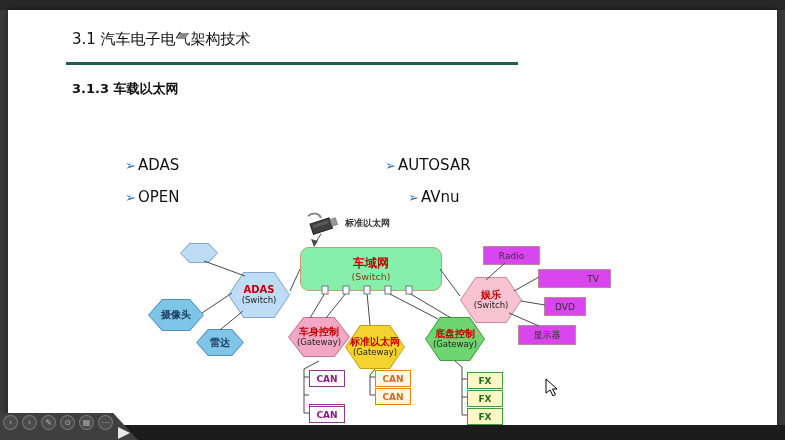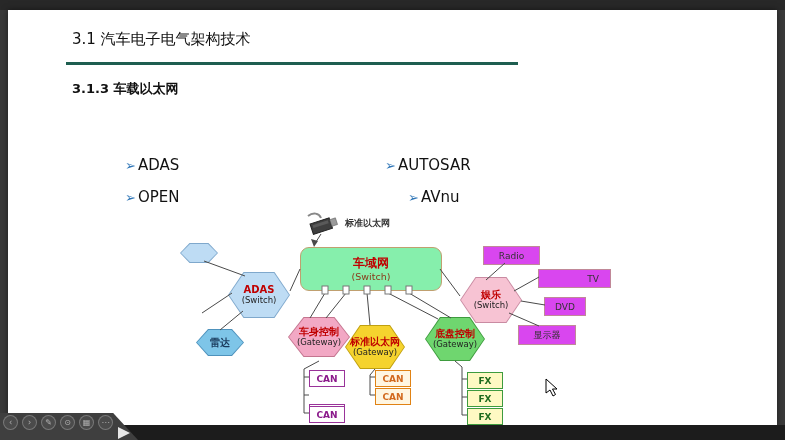--- a/index.html
+++ b/index.html
@@ -109,20 +109,26 @@
     </div>
 
   <div class="hex hex-adas">
     <div class="ho"></div>
     <div class="hi">
       <span class="t1">ADAS</span>
       <span class="t2">(Switch)</span>
     </div>
   </div>
 
+  <div class="hex hex-camera">
+    <div class="ho"></div>
+    <div class="hi">
+      <span class="t1b">摄像头</span>
+    </div>
+  </div>
 
   <div class="hex hex-radar">
     <div class="ho"></div>
     <div class="hi">
       <span class="t1b">雷达</span>
     </div>
   </div>
 
   <div class="hex hex-ent">
     <div class="ho"></div>

